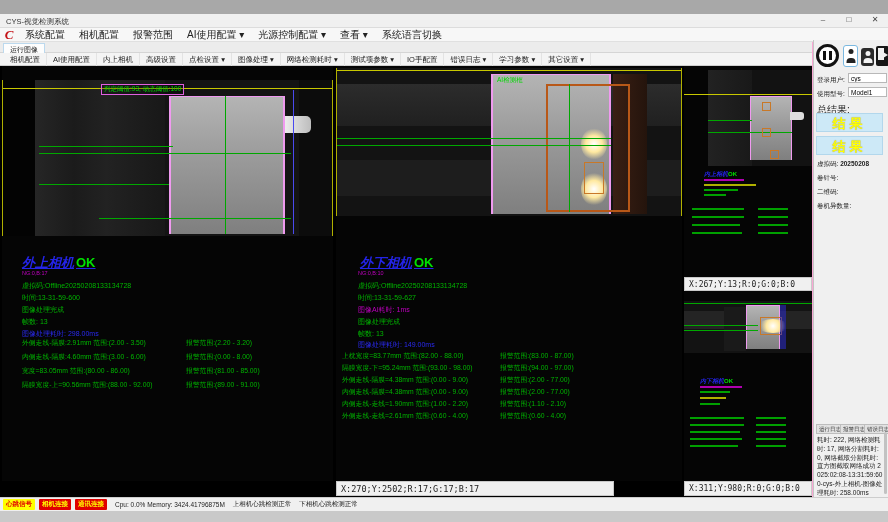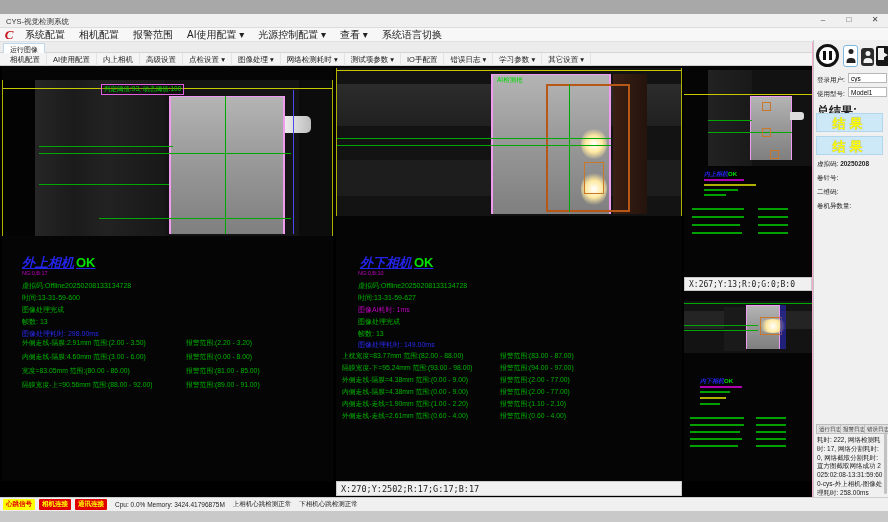--- a/index.html
+++ b/index.html
@@ -209,21 +209,21 @@
       <div class="meas-alarm" style="left:164px;top:297px;">报警范围:(94.00 - 97.00)</div>
       <div class="meas-name" style="left:6px;top:309px;">外侧走线-隔膜=4.38mm 范围:(0.00 - 9.00)</div>
       <div class="meas-alarm" style="left:164px;top:309px;">报警范围:(2.00 - 77.00)</div>
       <div class="meas-name" style="left:6px;top:321px;">内侧走线-隔膜=4.38mm 范围:(0.00 - 9.00)</div>
       <div class="meas-alarm" style="left:164px;top:321px;">报警范围:(2.00 - 77.00)</div>
       <div class="meas-name" style="left:6px;top:333px;">内侧走线-走线=1.90mm 范围:(1.00 - 2.20)</div>
       <div class="meas-alarm" style="left:164px;top:333px;">报警范围:(1.10 - 2.10)</div>
       <div class="meas-name" style="left:6px;top:345px;">外侧走线-走线=2.61mm 范围:(0.60 - 4.00)</div>
       <div class="meas-alarm" style="left:164px;top:345px;">报警范围:(0.60 - 4.00)</div>
     </div>
-    <div class="cam-status" style="left:336px;top:415px;width:346px;">X:270;Y:2502;R:17;G:17;B:17</div>
+    <div class="cam-status" style="left:336px;top:415px;width:278px;">X:270;Y:2502;R:17;G:17;B:17</div>
 
     <div class="campanel" style="left:684px;top:0;width:128px;height:211px;">
       <div class="imgzone" style="left:0;top:4px;width:128px;height:96px;background:#121212;">
         <div class="band" style="left:0;top:0;width:24px;height:96px;background:#050505;"></div>
         <div class="band" style="left:24px;top:0;width:44px;height:96px;background:linear-gradient(90deg,#222,#191919);"></div>
         <div class="hline yellow" style="left:0;top:24px;width:128px;"></div>
         <div class="cellblock" style="left:66px;top:26px;width:42px;height:64px;border-left-width:1px;border-right-width:1px;"></div>
         <div class="band" style="left:106px;top:42px;width:14px;height:8px;background:#ddd;border-radius:0 3px 3px 0;"></div>
         <div class="hline green" style="left:24px;top:50px;width:44px;"></div>
         <div class="hline green" style="left:24px;top:62px;width:84px;"></div>
@@ -272,20 +272,21 @@
       <div class="mini-bar" style="left:72px;top:126px;width:30px;"></div>
       <div class="mini-bar" style="left:6px;top:133px;width:54px;"></div>
       <div class="mini-bar" style="left:72px;top:133px;width:30px;"></div>
       <div class="mini-bar" style="left:6px;top:140px;width:50px;"></div>
       <div class="mini-bar" style="left:72px;top:140px;width:30px;"></div>
       <div class="mini-bar" style="left:6px;top:147px;width:52px;"></div>
       <div class="mini-bar" style="left:72px;top:147px;width:30px;"></div>
       <div class="mini-bar" style="left:6px;top:154px;width:48px;"></div>
       <div class="mini-bar" style="left:72px;top:154px;width:30px;"></div>
     </div>
+    <div class="cam-status" style="left:684px;top:415px;width:128px;height:15px;font-size:8px;">X:311;Y:980;R:0;G:0;B:0</div>
   </div>
 
   <div class="abs sidebar">
     <div class="sb-btn pausebtn">
         <i class="l"></i>
         <i class="r"></i>
       </div>
     <div class="sb-btn userbtn sel" style="left:29px;top:5px;width:15px;height:22px;">
         <span class="head"></span>
         <span class="body"></span>
@@ -297,21 +298,21 @@
     <div class="sb-btn doorbtn" style="left:62px;top:6px;width:13px;height:20px;">
         <span class="slot"></span>
         <span class="arrow"></span>
       </div>
 
     <div class="sb-label" style="left:3px;top:36px;">登录用户:</div>
     <input class="sb-input" style="left: 34px; top: 33px;" value="cys">
     <div class="sb-label" style="left:3px;top:50px;">使用型号:</div>
     <input class="sb-input" style="left: 34px; top: 47px;" value="Model1">
 
-    <div class="sb-label" style="left:3px;top:63px;font-size:12px;font-weight:bold;">总结果:</div>
+    <div class="sb-label" style="left:3px;top:63px;font-size:10px;font-weight:normal;">总结果:</div>
     <div class="resultbox" style="top:73px;">结果</div>
     <div class="resultbox" style="top:96px;">结果</div>
 
     <div class="sb-label" style="left:3px;top:120px;">
       <span>虚拟码:</span>
       <span style="font-weight:bold;">20250208</span>
     </div>
     <div class="sb-label" style="left:3px;top:134px;">卷针号:</div>
     <div class="sb-label" style="left:3px;top:148px;">二维码:</div>
     <div class="sb-label" style="left:3px;top:162px;">卷机异数量:</div>

